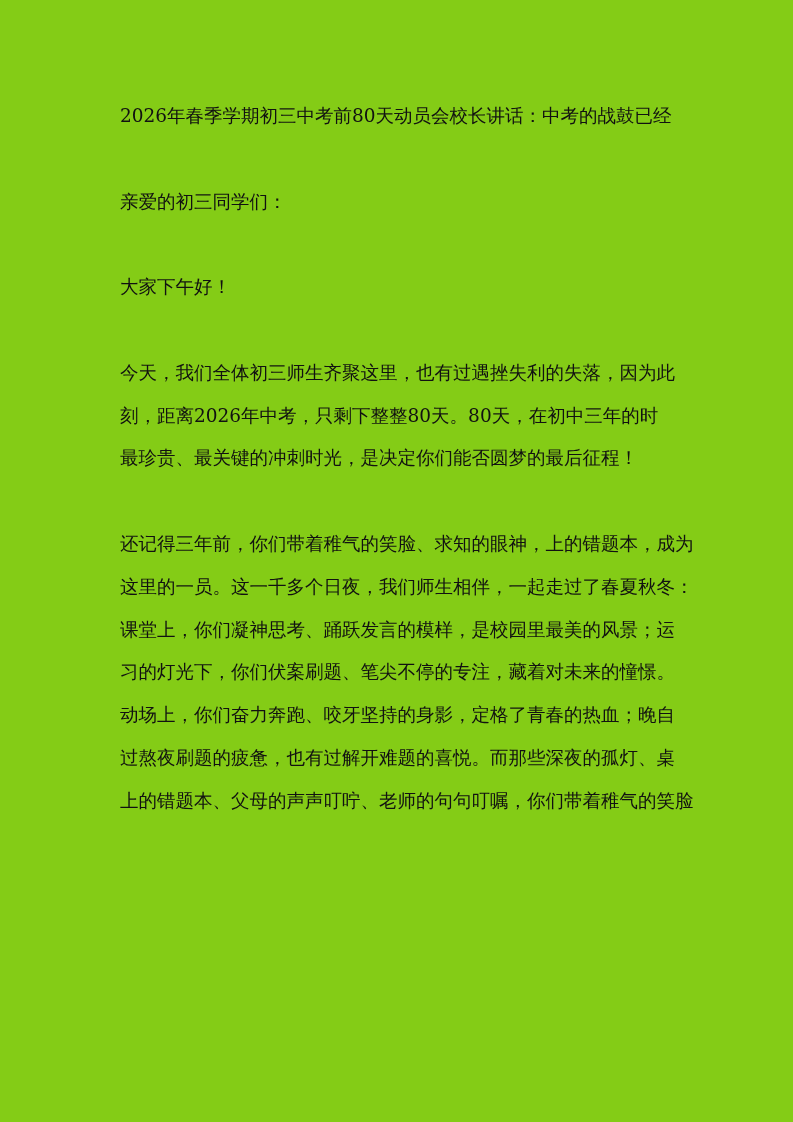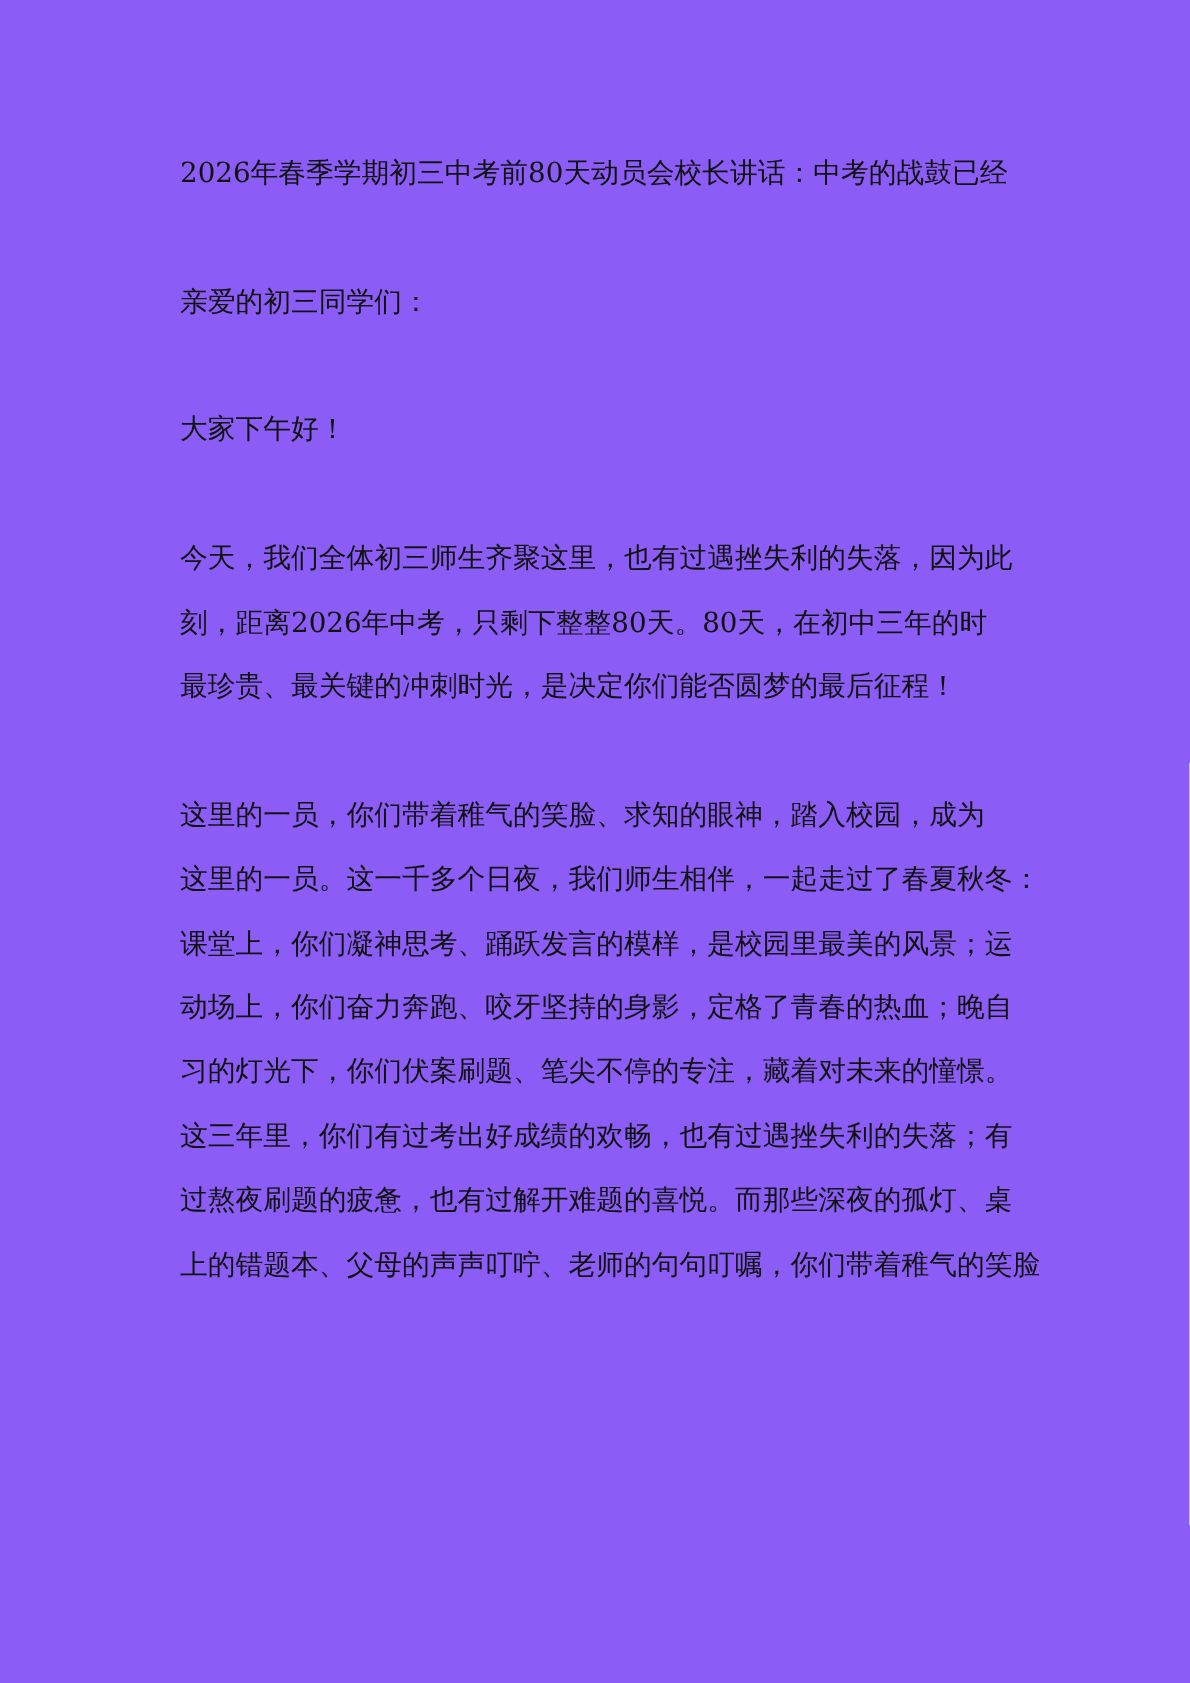--- a/index.html
+++ b/index.html
@@ -12,21 +12,21 @@
       height: 1122px;
       position: relative;
       overflow: hidden;
     }
     .page {
       position: absolute;
       left: 0;
       top: 0;
       width: 793px;
       height: 1122px;
-      background: #8b5cf6;
+      background: #84cc16;
     }
     .content {
       position: absolute;
       left: 120px;
       top: 95px;
       width: 560px;
       color: #111111;
       font-family: "DejaVu Serif", "Liberation Serif", serif;
       font-size: 18.5px;
       line-height: 42.8px;
@@ -63,24 +63,23 @@
 
     <div>
       <span class="line">今天，我们全体初三师生齐聚这里，也有过遇挫失利的失落，因为此</span>
       <span class="line">刻，距离2026年中考，只剩下整整80天。80天，在初中三年的时</span>
       <span class="line">最珍贵、最关键的冲刺时光，是决定你们能否圆梦的最后征程！</span>
     </div>
 
     <span class="blank"></span>
 
     <div>
-      <span class="line">这里的一员，你们带着稚气的笑脸、求知的眼神，踏入校园，成为</span>
+      <span class="line">还记得三年前，你们带着稚气的笑脸、求知的眼神，上的错题本，成为</span>
       <span class="line">这里的一员。这一千多个日夜，我们师生相伴，一起走过了春夏秋冬：</span>
       <span class="line">课堂上，你们凝神思考、踊跃发言的模样，是校园里最美的风景；运</span>
+      <span class="line">习的灯光下，你们伏案刷题、笔尖不停的专注，藏着对未来的憧憬。</span>
       <span class="line">动场上，你们奋力奔跑、咬牙坚持的身影，定格了青春的热血；晚自</span>
-      <span class="line">习的灯光下，你们伏案刷题、笔尖不停的专注，藏着对未来的憧憬。</span>
-      <span class="line">这三年里，你们有过考出好成绩的欢畅，也有过遇挫失利的失落；有</span>
       <span class="line">过熬夜刷题的疲惫，也有过解开难题的喜悦。而那些深夜的孤灯、桌</span>
       <span class="line">上的错题本、父母的声声叮咛、老师的句句叮嘱，你们带着稚气的笑脸</span>
     </div>
 
   </div>
 </div>
 
 </body></html>

